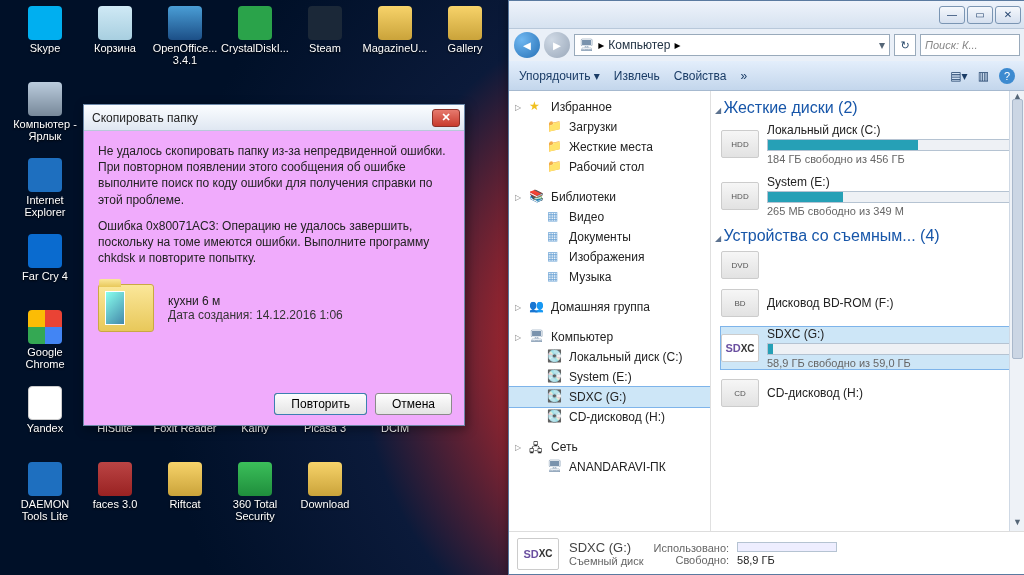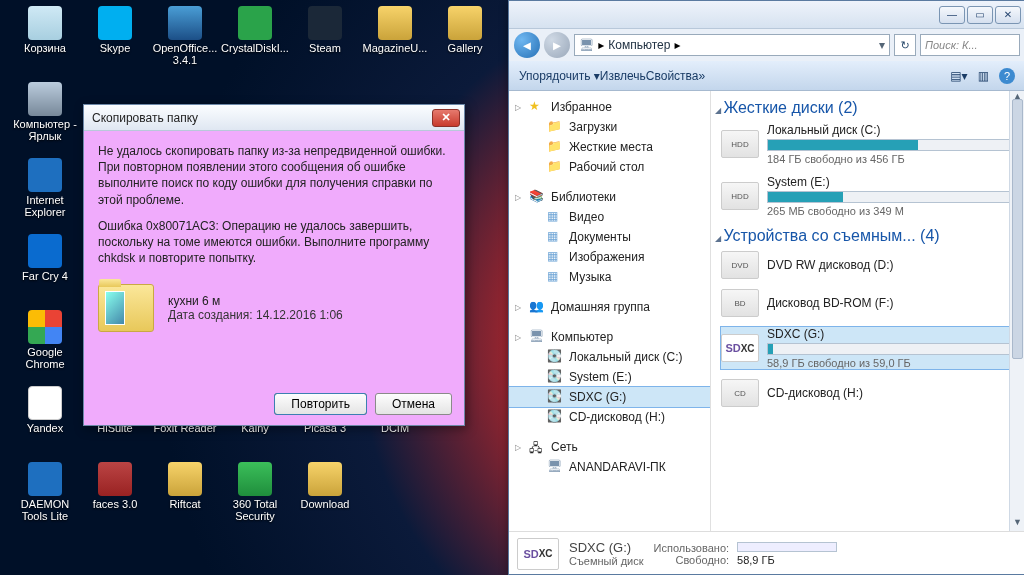--- a/index.html
+++ b/index.html
@@ -31,21 +31,21 @@
   color:#fff; display:inline-flex; align-items:center; justify-content:center; font-size:13px; cursor:pointer; }
 .navbtn.fwd { background:radial-gradient(circle at 30% 30%,#cfd9e5,#9aa8ba); color:#fff; }
 .addrbar { flex:1; height:22px; border:1px solid #9ab; background:#fff; display:flex; align-items:center;
   font-size:12px; padding:0 4px; gap:4px; }
 .addrbar .seg { color:#234; }
 .refresh { width:22px; height:22px; border:1px solid #9ab; background:#fff; display:flex;
   align-items:center; justify-content:center; font-size:11px; color:#246; cursor:pointer;}
 .search { width:100px; height:22px; border:1px solid #9ab; background:#fff; font-size:11px;
   color:#888; font-style:italic; padding:0 4px; display:flex; align-items:center; }
 .ex-toolbar { height:30px; background:linear-gradient(#e3eefb,#c3d6ec); display:flex;
-  align-items:center; gap:0; padding:0 10px; font-size:12px; color:#1a3c66; border-bottom:1px solid #a6b9cf;}
+  align-items:center; gap:14px; padding:0 10px; font-size:12px; color:#1a3c66; border-bottom:1px solid #a6b9cf;}
 .ex-toolbar .titem { cursor:pointer; }
 .ex-body { display:flex; height:440px; }
 .ex-nav { width:202px; border-right:1px solid #e0e0e0; font-size:12px; padding:6px 0; overflow:hidden; }
 .navgroup { margin-bottom:10px; }
 .navhead { padding:2px 6px 2px 20px; color:#222; display:flex; align-items:center; gap:6px; position:relative;}
 .navhead::before { content:"▷"; position:absolute; left:6px; font-size:8px; color:#888; }
 .navitem { padding:2px 6px 2px 38px; color:#222; display:flex; align-items:center; gap:6px; cursor:pointer;
   position:relative; white-space:nowrap; overflow:hidden; text-overflow:ellipsis; }
 .navitem.sel { background:#cde6f7; outline:1px solid #7eb4ea; }
 .nicon { width:16px; height:16px; flex-shrink:0; display:inline-block; }
@@ -126,26 +126,26 @@
 .doc{color:#6fa5d6;}
 .pcico{color:#7a93ad;}
 </style>
 </head>
 <body>
 
 <div class="wallpaper"></div>
 
 <div class="desktop" id="desktop">
     <div class="dicon">
+      <div class="img ic-skype"></div>
+      <span>Skype</span>
+    </div>
+    <div class="dicon">
       <div class="img ic-bin"></div>
       <span>Корзина</span>
-    </div>
-    <div class="dicon">
-      <div class="img ic-skype"></div>
-      <span>Skype</span>
     </div>
     <div class="dicon">
       <div class="img ic-oo"></div>
       <span>OpenOffice... 3.4.1</span>
     </div>
     <div class="dicon">
       <div class="img ic-cdi"></div>
       <span>CrystalDiskI...</span>
     </div>
     <div class="dicon">
@@ -376,24 +376,20 @@
             <div class="dname">System (E:)</div>
     <div class="bar">
               <i style="width:30%"></i>
             </div>
     <div class="dsub">265 МБ свободно из 349 М</div>
           </div>
         </div>
         <div class="cat">Устройства со съемным... (4)</div>
         <div class="drive" style="">
     <div class="dico">DVD</div>
-          <div class="dinfo">
-            <div class="dname">DVD RW дисковод (D:)</div>
-    <div class="dsub"></div>
-          </div>
         </div>
         <div class="drive" style="">
     <div class="dico">BD</div>
           <div class="dinfo">
             <div class="dname">Дисковод BD-ROM (F:)</div>
     <div class="dsub"></div>
           </div>
         </div>
         <div class="drive" style="background:#cde6f7;outline:1px solid #7eb4ea;">
     <div class="dico sdxc">

